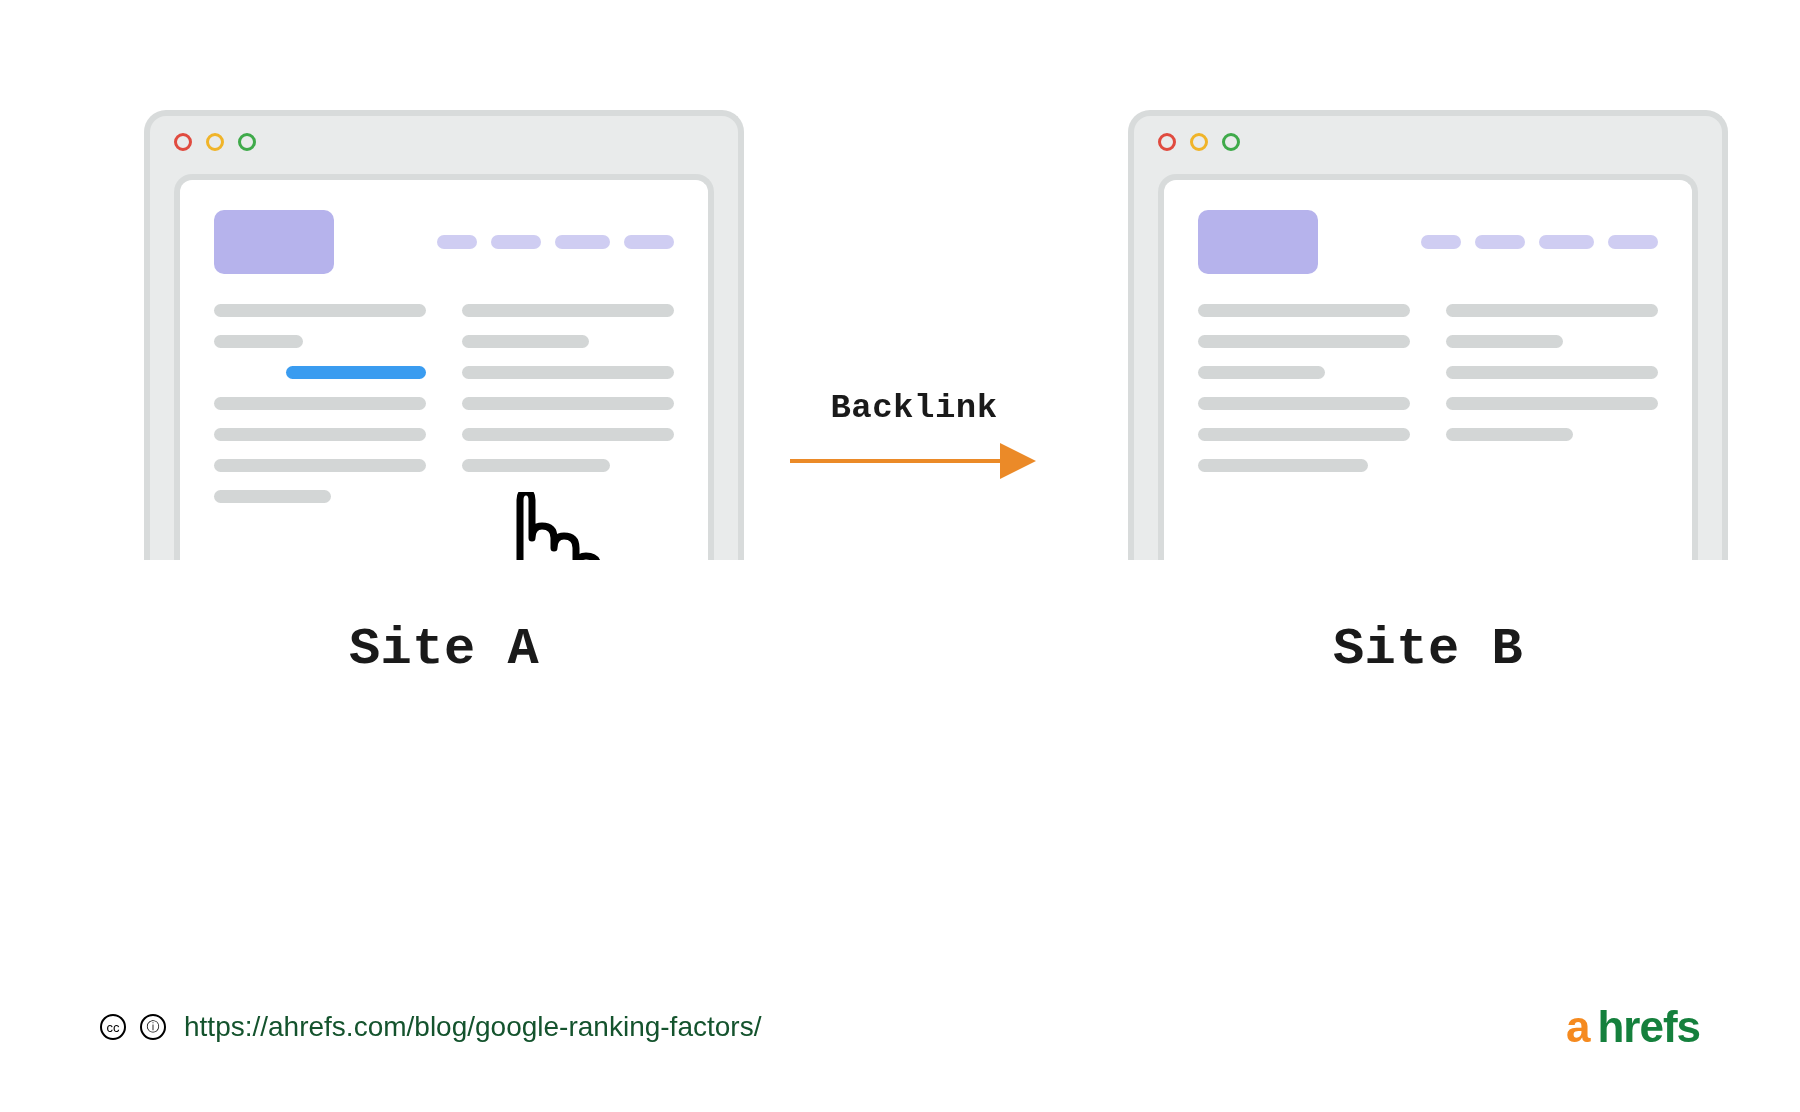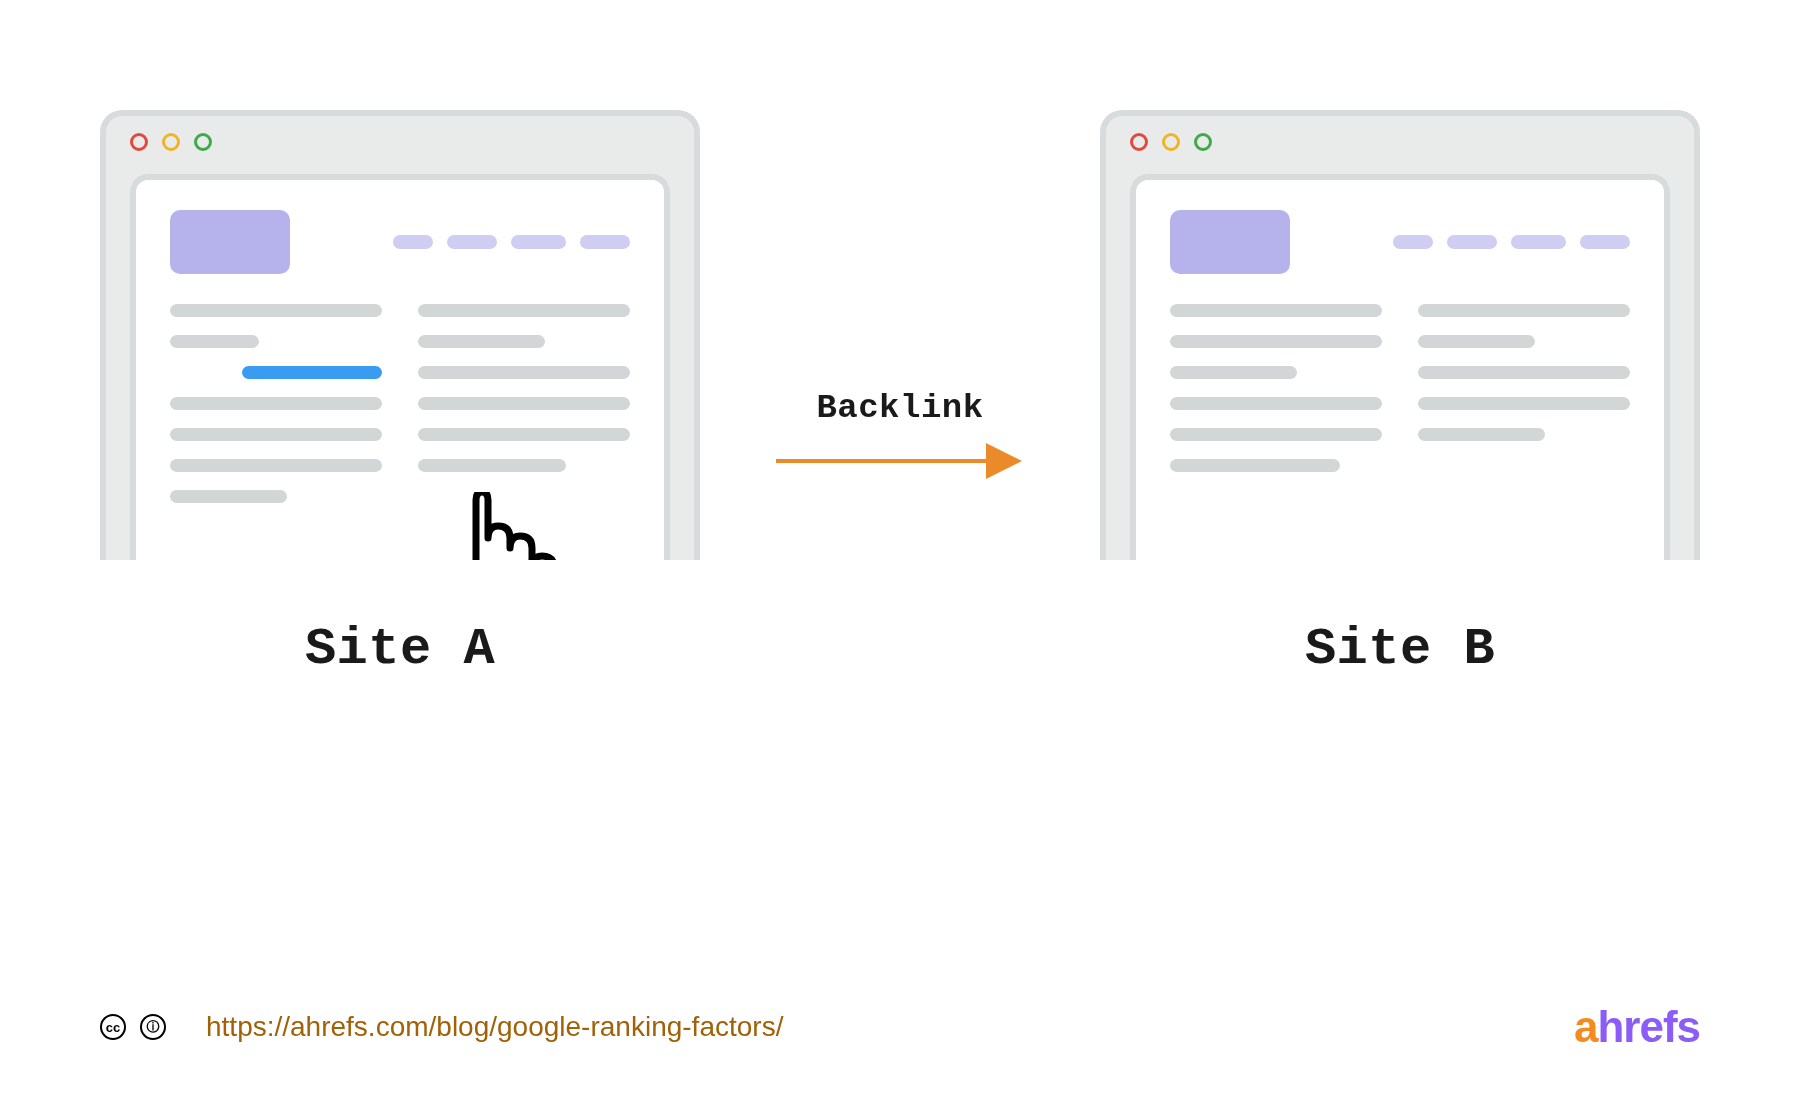--- a/index.html
+++ b/index.html
@@ -20,20 +20,21 @@
     display: flex;
     align-items: flex-start;
     justify-content: space-between;
     gap: 40px;
   }
   .col {
     flex: 0 0 600px;
     display: flex;
     flex-direction: column;
     align-items: center;
+    margin-left: 44px;
   }
   .browser {
     width: 600px;
     height: 450px;
     border: 6px solid #d8dbdb;
     border-radius: 22px 22px 0 0;
     background: #e9ebeb;
     position: relative;
     overflow: hidden;
     border-bottom: none;
@@ -137,34 +138,34 @@
   }
   .footer-left {
     display: flex;
     align-items: center;
     gap: 14px;
   }
   .cc-badge {
     width: 26px; height: 26px; border-radius: 50%;
     border: 2.5px solid #000;
     display: flex; align-items: center; justify-content: center;
-    font-size: 13px; font-weight: 700;
+    font-size: 13px; font-weight: 400;
   }
   .footer-url {
-    margin-left: 26px;
+    margin-left: 4px;
     font-size: 28px;
-    color: #a16207;
+    color: #14532d;
   }
   .brand {
     font-size: 44px;
     font-weight: 900;
     letter-spacing: -1px;
   }
   .brand .a1 { color: #f58a1f; }
-  .brand .rest { color: #8b5cf6; }
+  .brand .rest { color: #15803d; margin-left: 8px; }
 
   .cursor-holder {
     position: absolute;
     left: 290px;
     top: 312px;
     pointer-events: none;
   }
 </style>
 </head>
 <body>

